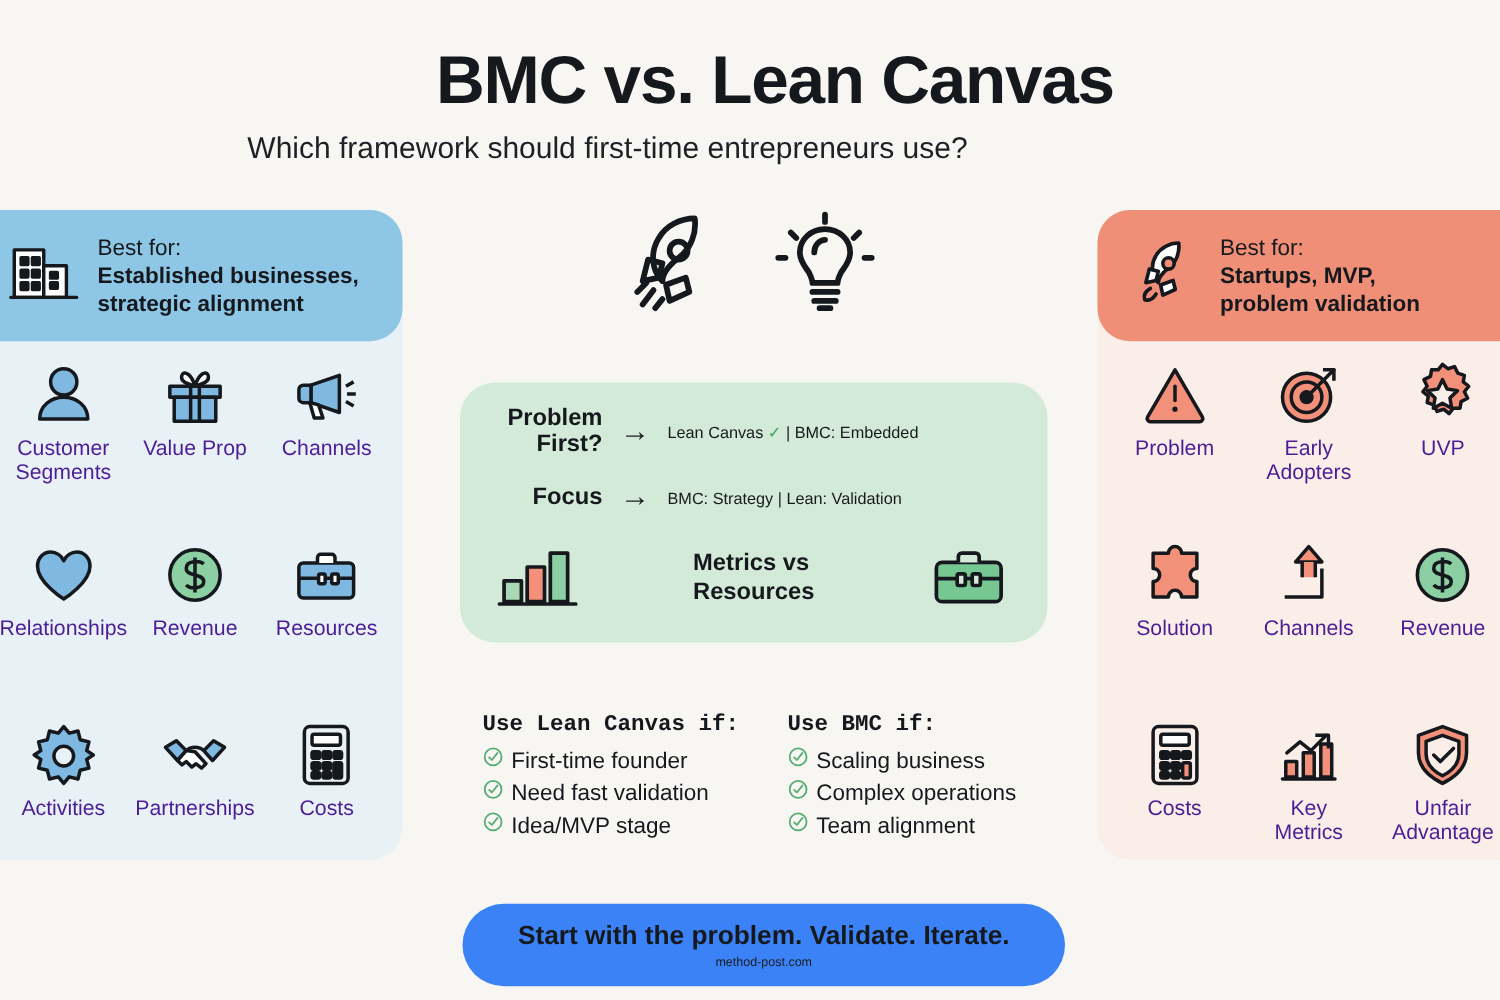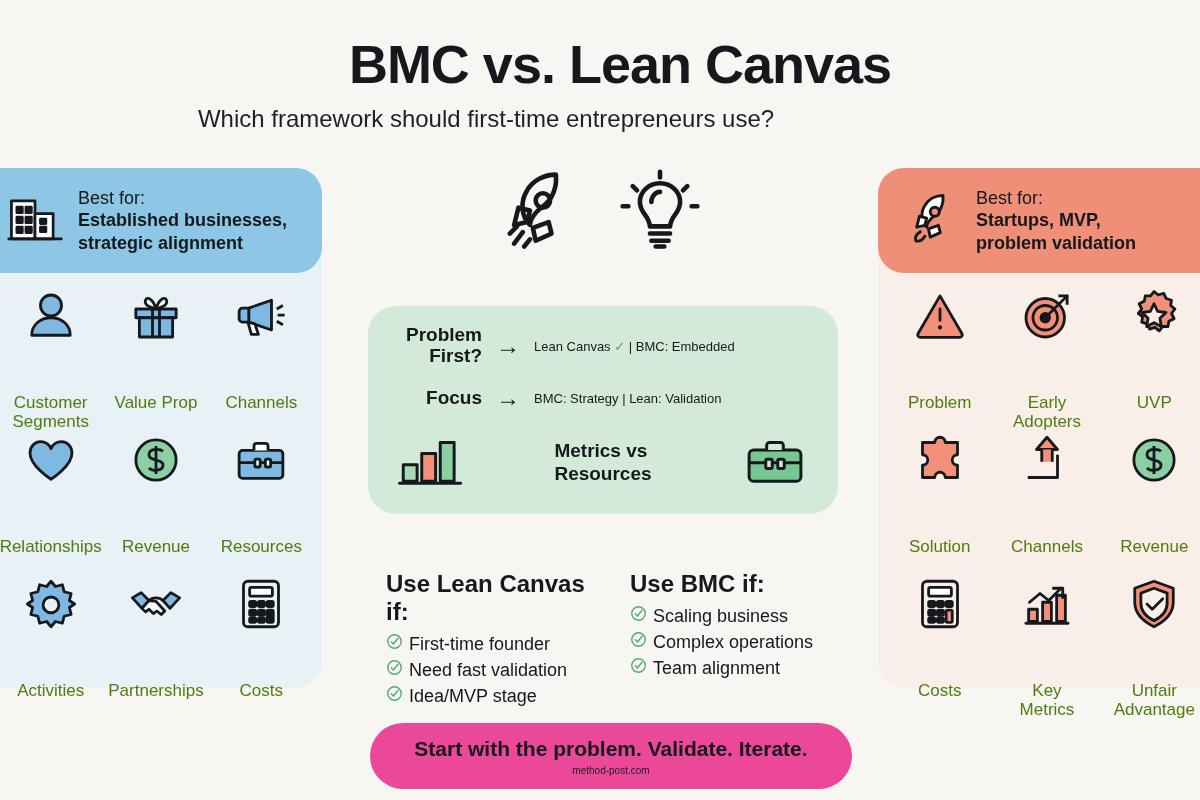--- a/index.html
+++ b/index.html
@@ -50,23 +50,22 @@
   }
   .panel.left  .icon-grid { padding-left: 26px; }
   .panel.right .icon-grid { padding-right: 20px; }
 
   .icon-cell {
     display: flex; flex-direction: column; align-items: center;
     gap: 6px; height: 128px; justify-content: flex-start;
   }
   .icon-cell svg { width: 56px; height: 56px; display: block; }
   .icon-label {
-    font-size: 17px; text-align: center; line-height: 1.1; color: #4d7c0f;
+    font-size: 17px; text-align: center; line-height: 1.1; color: #4c1d95;
     white-space: pre-line;
-    margin-top: 44px;
   }
 
   
   .center-icons {
     position: absolute; top: 166px; left: 0; width: 1200px;
     display: flex; justify-content: center; align-items: center; gap: 28px;
   }
   .center-icons svg { width: 92px; height: 92px; }
 
   .green-band {
@@ -90,28 +89,28 @@
   }
   .metrics-title { font-weight: 700; font-size: 19px; line-height: 1.2; white-space: pre-line; }
   .band-row.metrics svg { width: 74px; height: 62px; }
 
   
   .checklists {
     position: absolute; left: 386px; top: 570px; width: 470px;
     display: flex; gap: 18px;
   }
   .checklist { width: 232px; }
-  .checklist h3 { font-size: 24px; font-weight: 700; margin-bottom: 5px; }
+  .checklist h3 { font-size: 18px; font-weight: 700; margin-bottom: 5px; font-family: Liberation Mono, monospace; }
   .check-item { display: flex; align-items: center; gap: 6px; font-size: 18px; line-height: 1.45; }
   .check-item svg { width: 17px; height: 17px; flex: none; }
 
   
   .footer-banner {
     position: absolute; left: 370px; top: 723px; width: 482px; height: 66px;
-    background: #ec4899; border-radius: 33px;
+    background: #3b82f6; border-radius: 33px;
     display: flex; flex-direction: column; align-items: center; justify-content: center;
   }
   .footer-cta { font-size: 21px; font-weight: 700; }
   .footer-url { font-size: 10px; font-weight: 400; margin-top: 4px; color: #1b1d22; }
 </style>
 </head>
 <body>
 
 <div class="stage">
 

